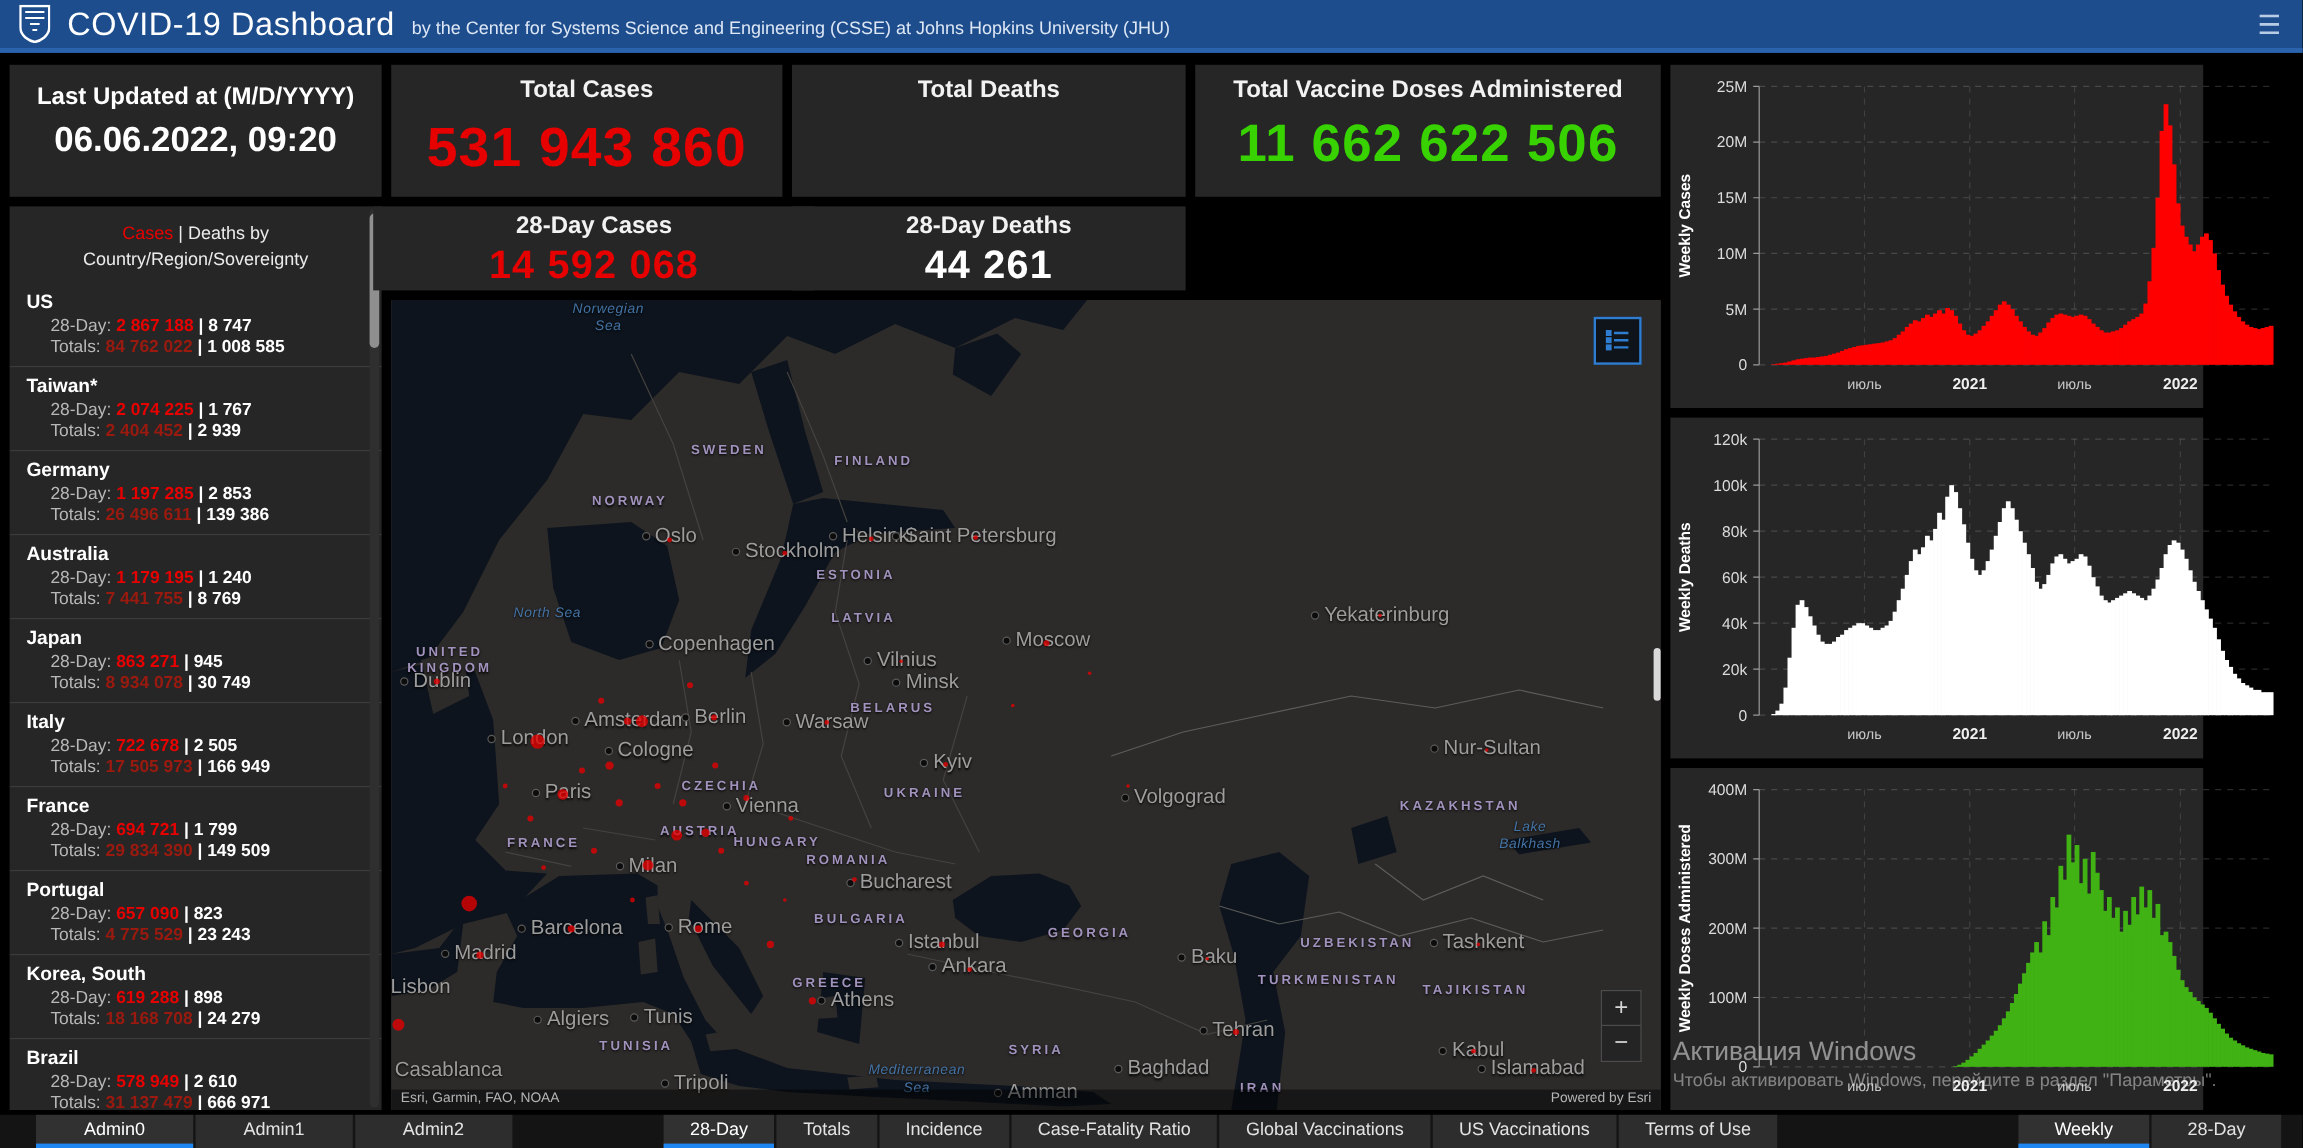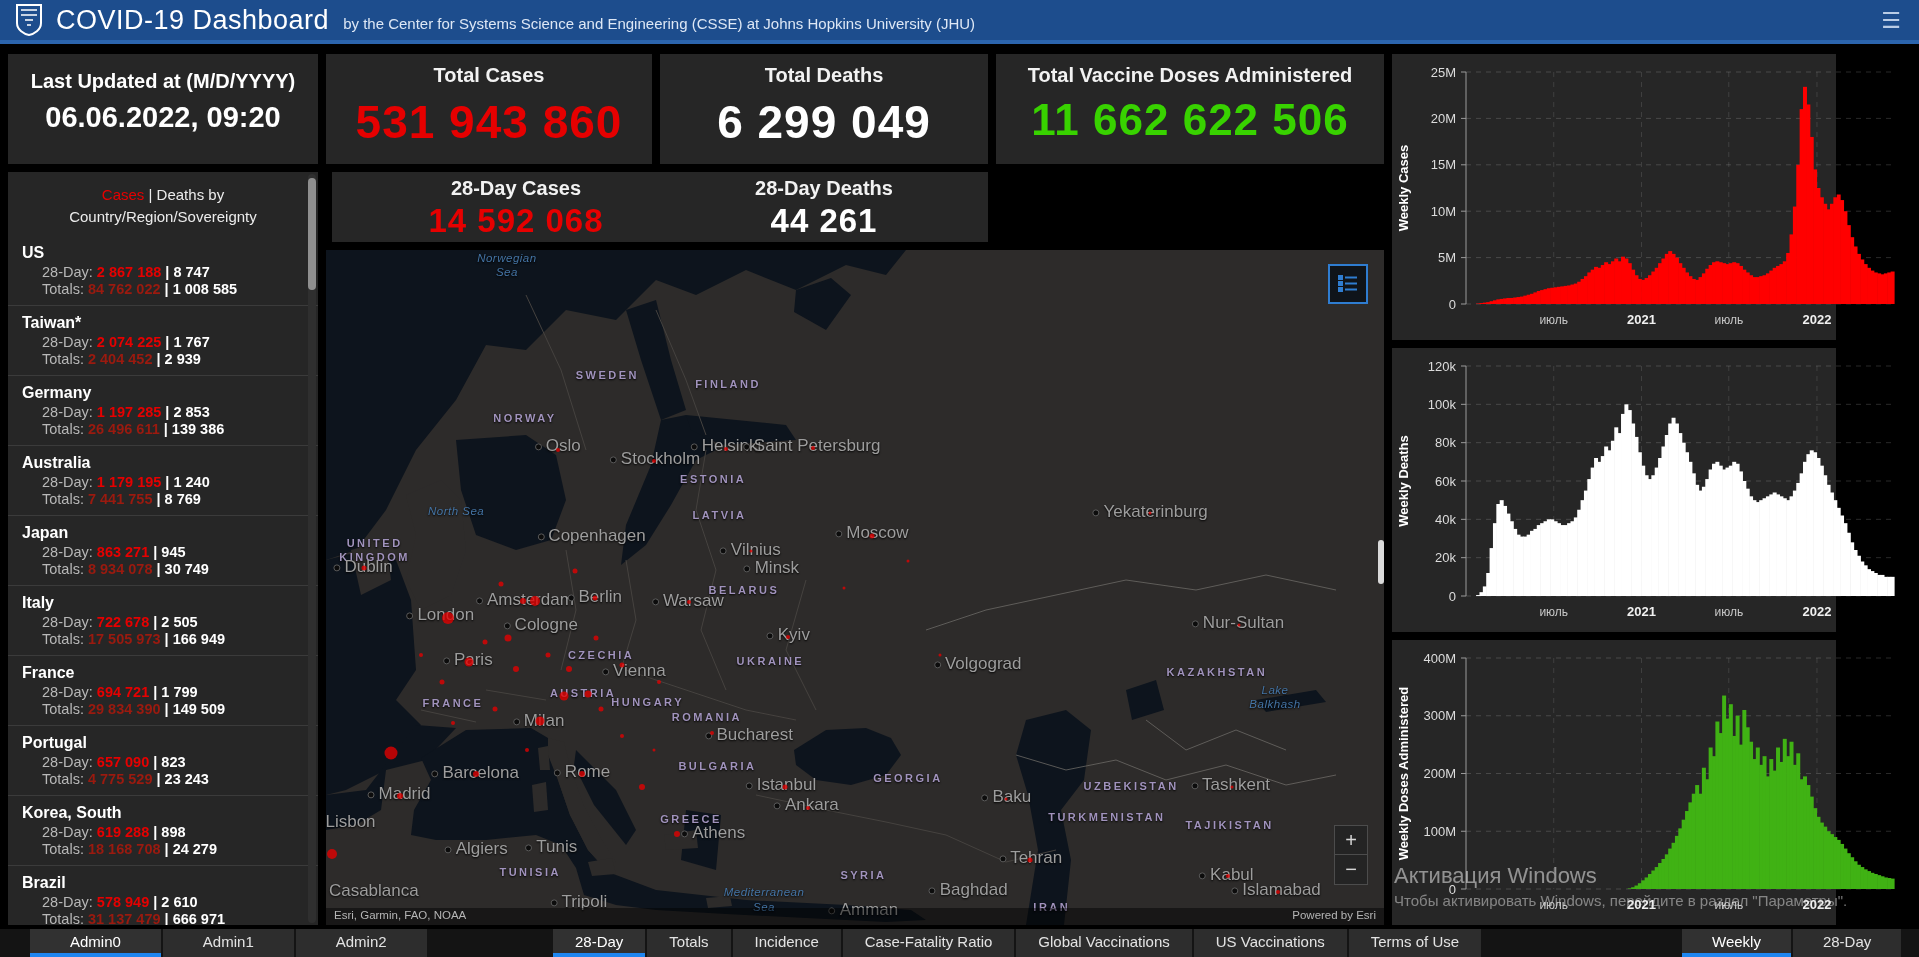--- a/index.html
+++ b/index.html
@@ -153,28 +153,27 @@
     <div class="list-track"></div>
     <div class="list-thumb"></div>
   </div>
 
   <div class="panel tile" style="left:326px;top:54px;width:326px;height:110px;">
     <div class="lbl">Total Cases</div>
     <div class="big red">531 943 860</div>
   </div>
   <div class="panel tile" style="left:660px;top:54px;width:328px;height:110px;">
     <div class="lbl">Total Deaths</div>
-    <div class="big wht">6 299 049</div>
   </div>
   <div class="panel tile" style="left:996px;top:54px;width:388px;height:110px;">
     <div class="lbl">Total Vaccine Doses Administered</div>
     <div class="big grn" style="font-size:44px;">11 662 622 506</div>
   </div>
 
-  <div class="panel tile" style="left:332px;top:172px;width:368px;height:70px;">
+  <div class="panel tile" style="left:311px;top:172px;width:368px;height:70px;">
     <div class="lbl" style="margin-top:5px;">28-Day Cases</div>
     <div class="mid red">14 592 068</div>
   </div>
   <div class="panel tile" style="left:660px;top:172px;width:328px;height:70px;">
     <div class="lbl" style="margin-top:5px;">28-Day Deaths</div>
     <div class="mid wht">44 261</div>
   </div>
 
   <div class="panel map">
     <svg class="base" width="1058" height="675" viewBox="0 0 1058 675">

